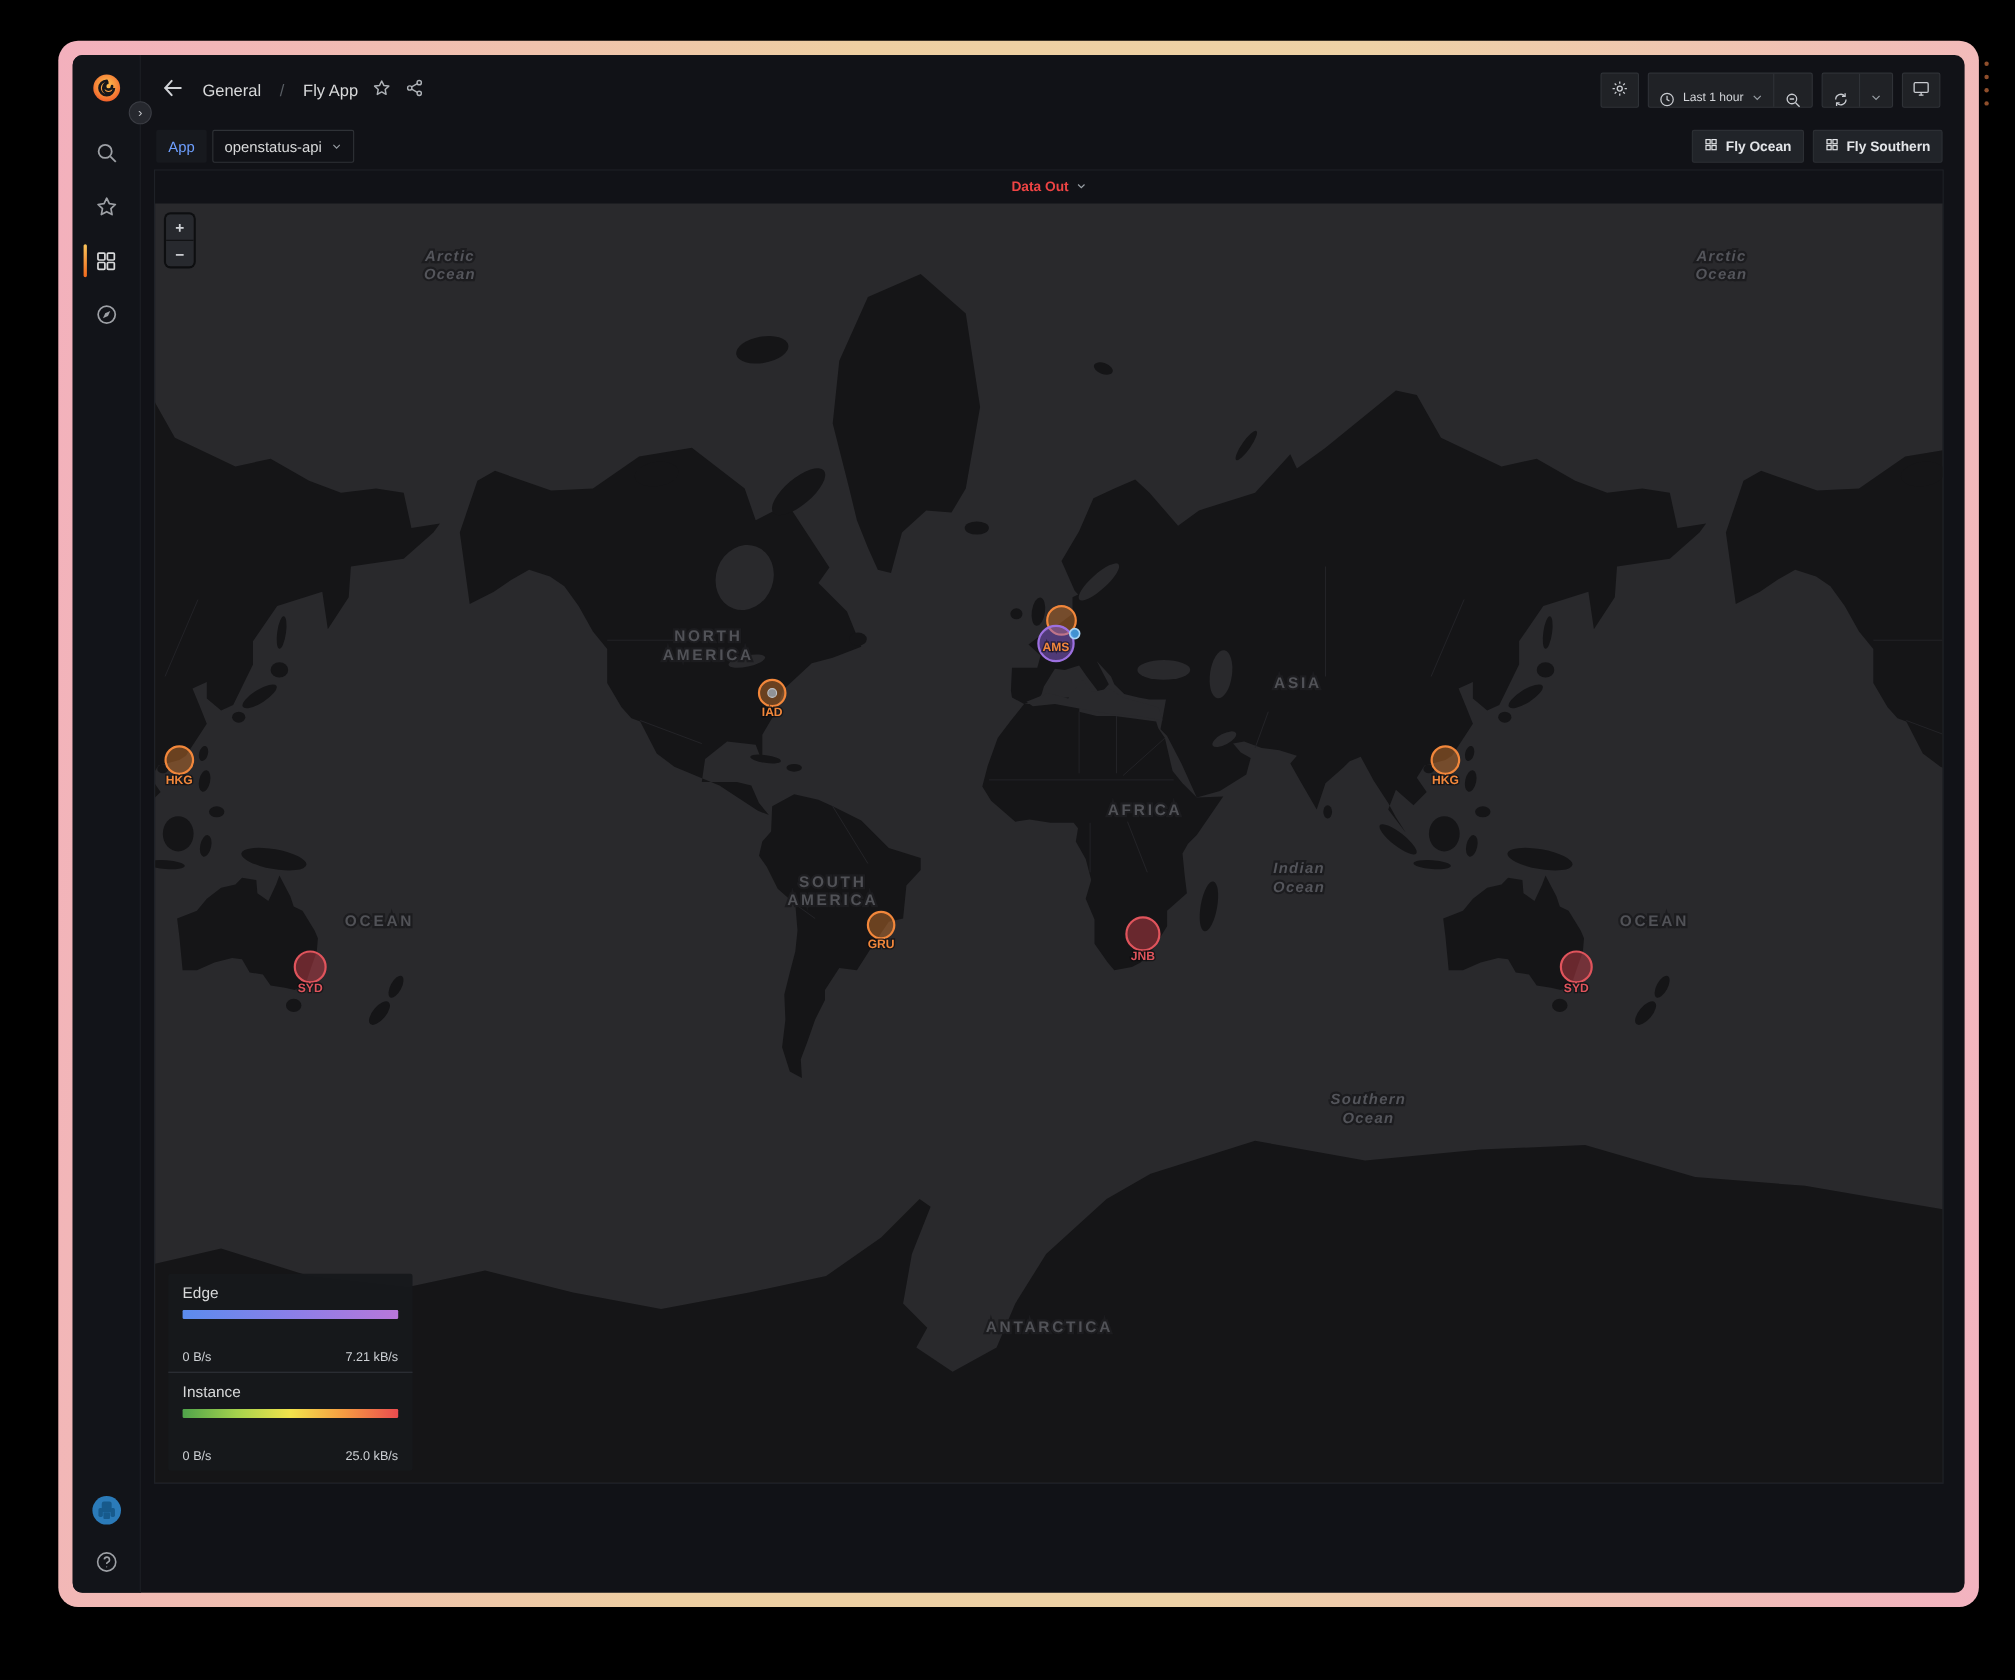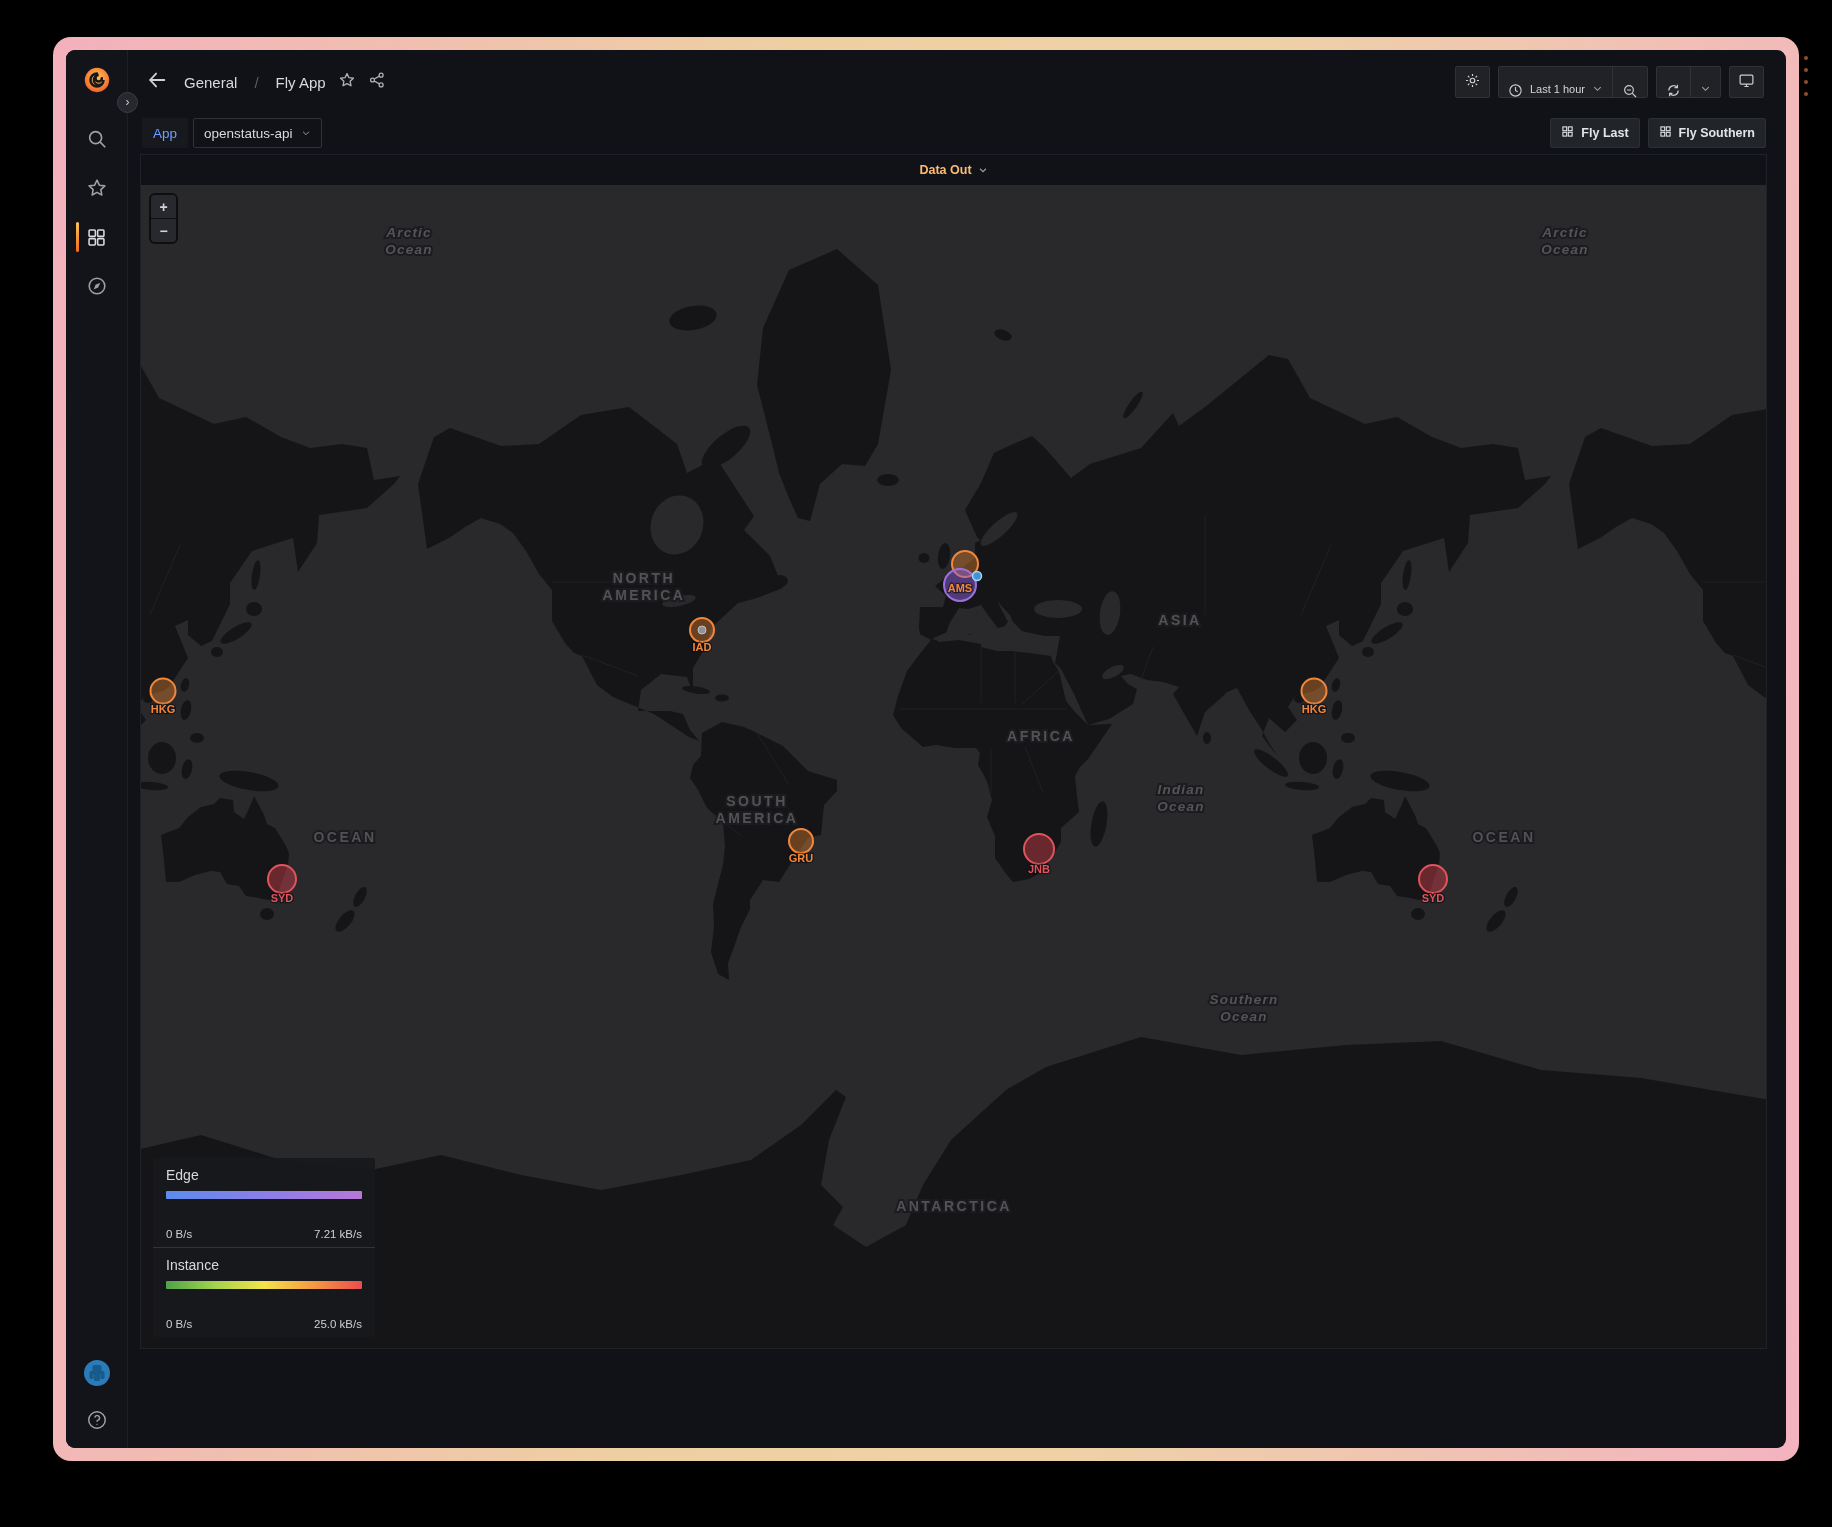--- a/index.html
+++ b/index.html
@@ -49,21 +49,21 @@
   #app-value{height:30px;margin-left:5px;border:1px solid #2f3237;border-radius:2px;color:#d8d9da;font-size:13.5px;
     display:flex;align-items:center;gap:8px;padding:0 10px;background:#111217;}
   #controls-right{margin-left:auto;display:flex;gap:8px;}
   .view-btn{height:30px;background:#212429;border:1px solid #2c2f34;border-radius:2px;color:#e3e5e8;
     font-size:12.5px;font-weight:600;display:flex;align-items:center;gap:7px;padding:0 10px;}
   .chev{color:#9aa0a6;}
 
   
   #panel{position:absolute;left:12px;top:104px;width:1627px;height:1195px;border:1px solid #1e2127;background:#111217;}
   #panel-header{height:30px;display:flex;align-items:center;justify-content:center;gap:6px;}
-  #panel-title{font-size:12.5px;font-weight:600;color:#fdba74;}
+  #panel-title{font-size:12.5px;font-weight:600;color:#ef4444;}
   #map{position:relative;width:1625px;height:1163px;background:#29292c;overflow:hidden;}
   #map svg{position:absolute;left:0;top:0;}
 
   .land{fill:#151517;}
   .carve{fill:#29292c;}
   .borders{stroke:#232327;stroke-width:0.9;fill:none;}
   .place-label{font-family:"Liberation Sans","DejaVu Sans",sans-serif;paint-order:stroke;stroke:#1c1c1f;stroke-width:4px;}
   .place-continent{fill:#515257;font-size:14px;font-weight:700;letter-spacing:2.5px;}
   .place-ocean{fill:#54555b;font-size:13.5px;font-style:italic;font-weight:600;letter-spacing:1.2px;}
   .marker-label{font-size:11px;font-weight:700;paint-order:stroke;stroke:rgba(10,10,12,.55);stroke-width:2.5px;}
@@ -255,21 +255,21 @@
           </div>
           <div id="controls-right">
             <div class="view-btn">
               <span>
                 <svg width="13" height="13" viewBox="0 0 24 24" fill="none" stroke="currentColor" stroke-width="2">
                   <rect x="3.5" y="3.5" width="7" height="7"></rect>
                     <rect x="13.5" y="3.5" width="7" height="7"></rect>
                   <rect x="3.5" y="13.5" width="7" height="7"></rect>
                     <rect x="13.5" y="13.5" width="7" height="7"></rect>
                 </svg></span>
-              <span>Fly Last</span>
+              <span>Fly Ocean</span>
             </div>
             <div class="view-btn">
               <span>
                 <svg width="13" height="13" viewBox="0 0 24 24" fill="none" stroke="currentColor" stroke-width="2">
                   <rect x="3.5" y="3.5" width="7" height="7"></rect>
                     <rect x="13.5" y="3.5" width="7" height="7"></rect>
                   <rect x="3.5" y="13.5" width="7" height="7"></rect>
                     <rect x="13.5" y="13.5" width="7" height="7"></rect>
                 </svg></span>
               <span>Fly Southern</span>

